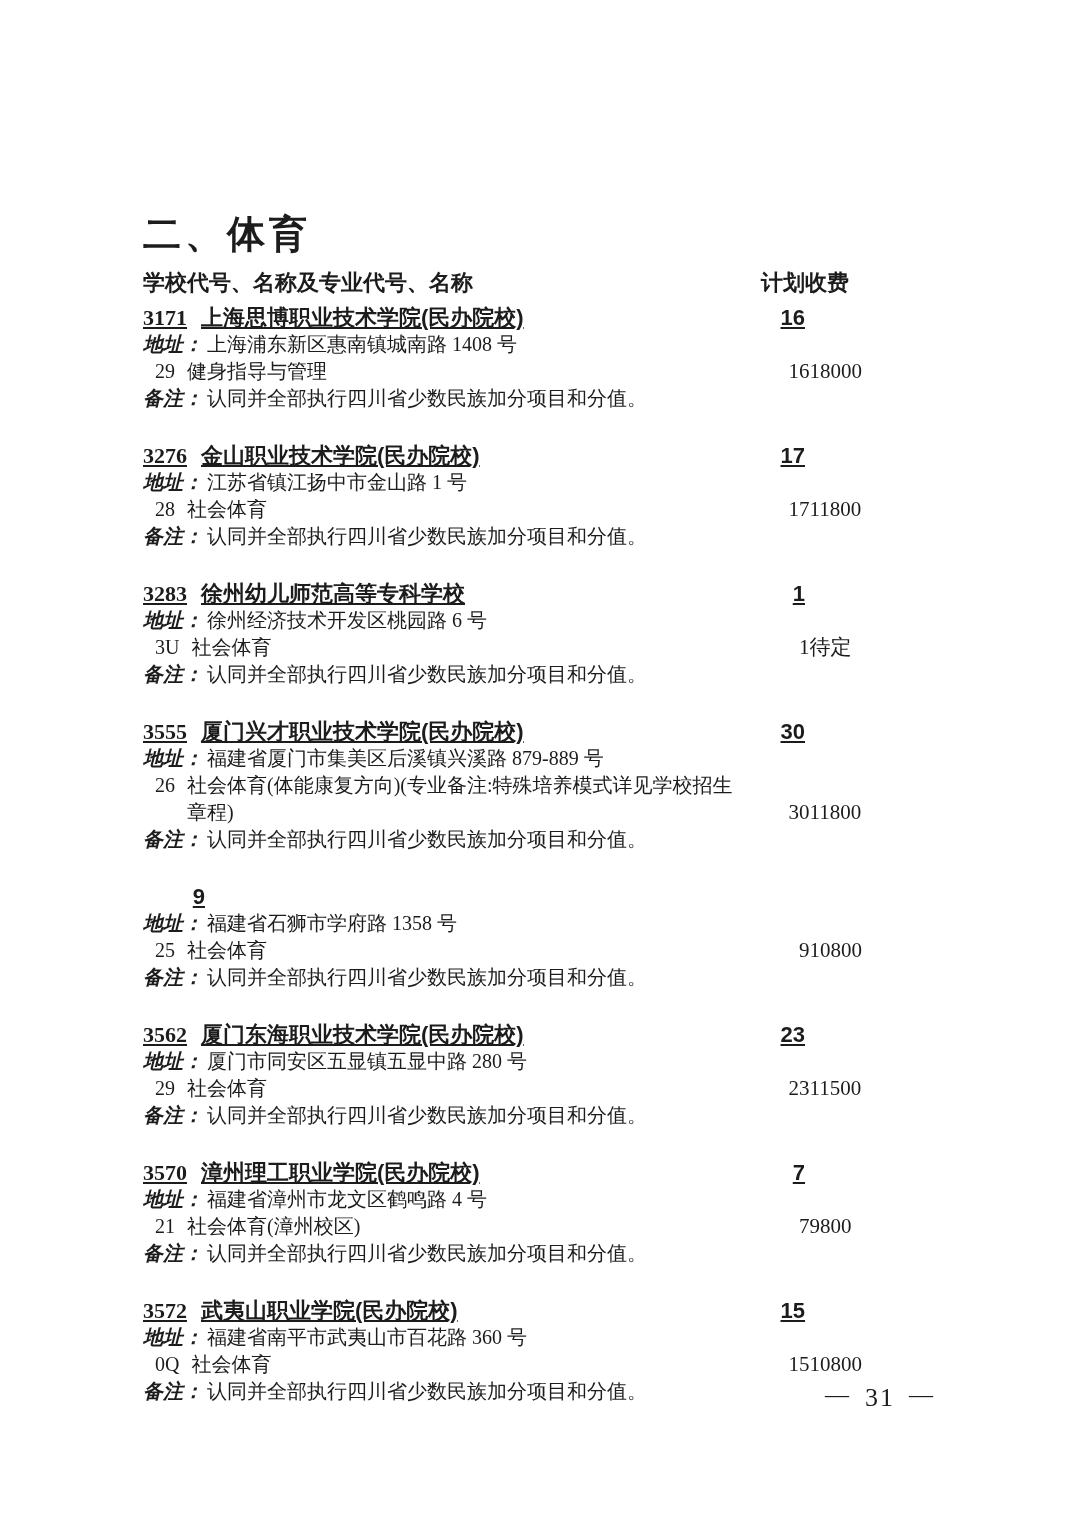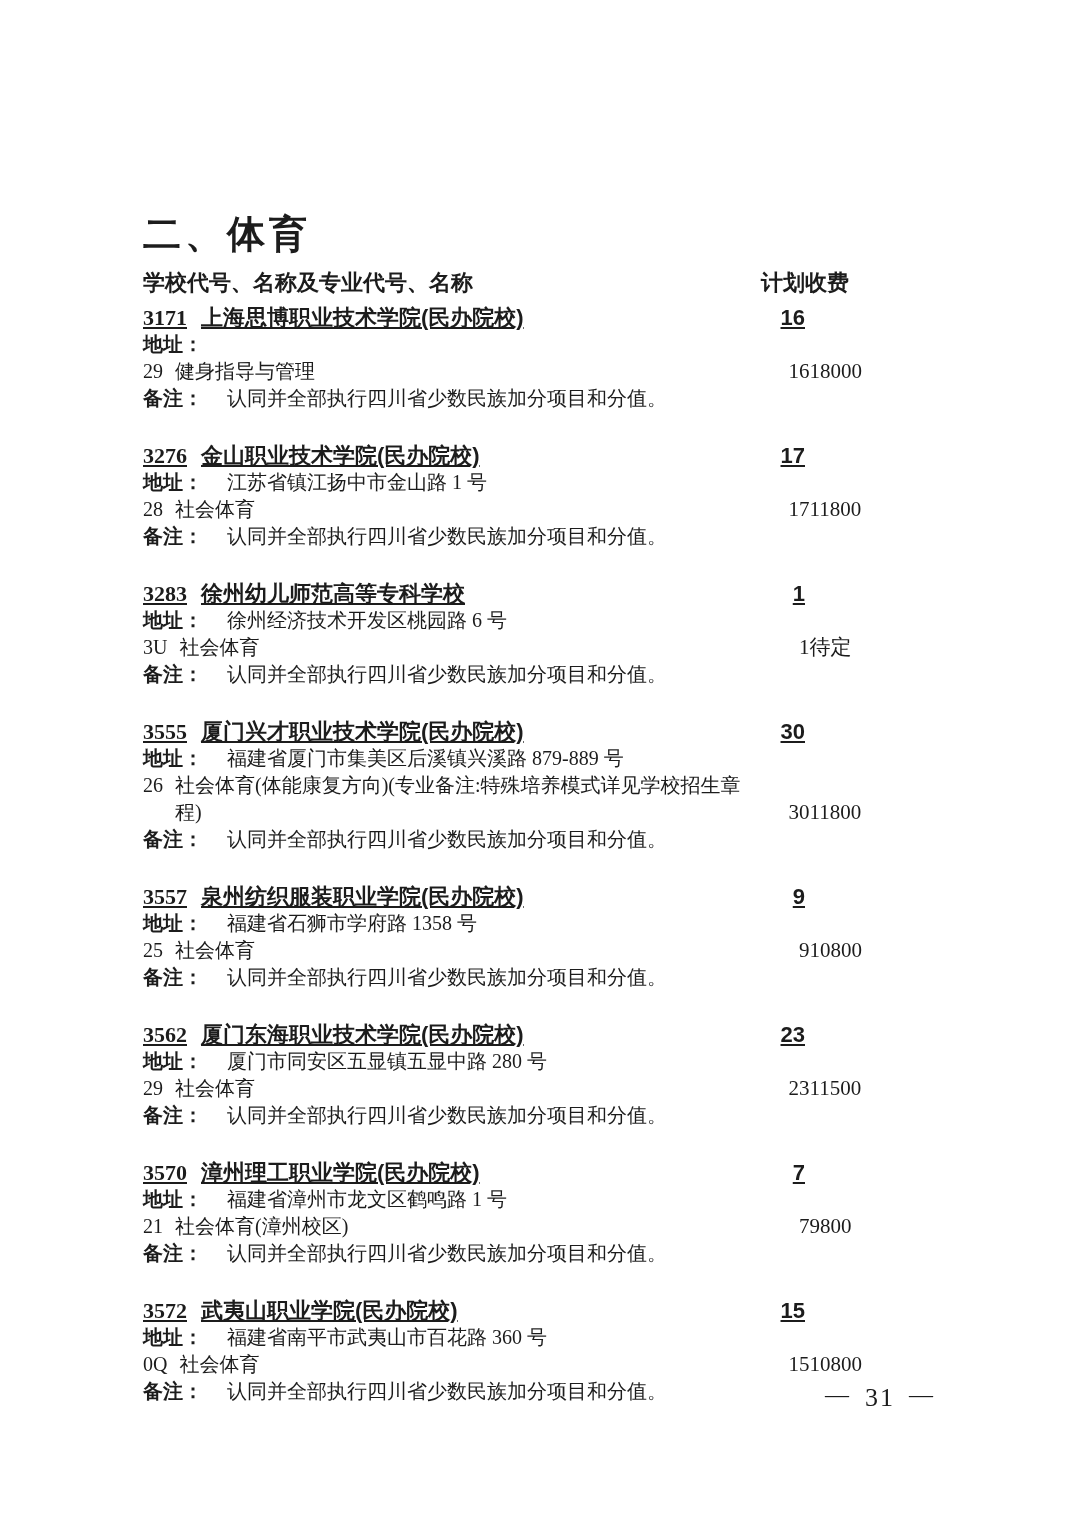--- a/index.html
+++ b/index.html
@@ -22,23 +22,23 @@
   .header-row { font-weight:bold; font-size:22px; margin-bottom:8px; }
   .flex1 { flex:1; }
   .plan-col { width:62px; text-align:right; }
   .fee-col  { width:80px; text-align:left; }
   .serif { font-family:"Liberation Serif","DejaVu Serif",serif; }
   .kai   { font-family:"Liberation Serif","DejaVu Serif",serif; font-weight:normal; }
   .school { margin-bottom:30px; }
   .school-row { font-size:22px; font-weight:bold;text-decoration:underline; }
   .school-code { font-family:"Liberation Serif","DejaVu Serif",serif; margin-right:14px; font-weight:bold; }
   .addr-row, .note-row, .major-row { font-size:20px; }
-  .label { font-weight:bold; margin-right:24px; white-space:nowrap; }
+  .label { font-weight:bold; margin-right:4px; white-space:nowrap;font-style:italic; }
   .major-main { display:flex; width:645px; }
-  .mcode { margin-left:0; margin-right:12px; white-space:nowrap; }
+  .mcode { margin-left:12px; margin-right:12px; white-space:nowrap; }
   .mname { flex:1; }
   .num { font-family:"Liberation Serif","DejaVu Serif",serif; font-size:21px; }
   .footer {
     position:absolute; top:1383px; right:145px;
     font-family:"Liberation Serif","DejaVu Serif",serif;
     font-size:26px; letter-spacing:2px;
   }
   .footer .dash { position:relative; top:-4px; font-size:24px; }
   .footer .num-page { margin:0 14px; }
 </style>
@@ -56,20 +56,21 @@
   </div>
 
   <section class="school">
     <div class="row school-row">
       <span class="flex1"><span class="school-code">3171</span><span>上海思博职业技术学院(民办院校)</span></span>
       <span class="plan-col">16</span>
       <span class="fee-col"></span>
     </div>
     <div class="row addr-row">
       <span class="label">地址：</span>
+      <span class="kai">上海浦东新区惠南镇城南路 1408 号</span>
     </div>
     <div class="row major-row">
       <span class="major-main">
         <span class="mcode serif">29</span>
         <span class="mname kai">健身指导与管理</span>
       </span>
       <span class="flex1"></span>
       <span class="plan-col num">16</span>
       <span class="fee-col num">18000</span>
     </div>
@@ -149,21 +150,20 @@
       <span class="fee-col num">11800</span>
     </div>
     <div class="row note-row">
       <span class="label">备注：</span>
       <span class="kai">认同并全部执行四川省少数民族加分项目和分值。</span>
     </div>
   </section>
 
   <section class="school">
     <div class="row school-row">
-      <span class="flex1"><span class="school-code">3557</span><span>泉州纺织服装职业学院(民办院校)</span></span>
       <span class="plan-col">9</span>
       <span class="fee-col"></span>
     </div>
     <div class="row addr-row">
       <span class="label">地址：</span>
       <span class="kai">福建省石狮市学府路 1358 号</span>
     </div>
     <div class="row major-row">
       <span class="major-main">
         <span class="mcode serif">25</span>
@@ -205,21 +205,21 @@
   </section>
 
   <section class="school">
     <div class="row school-row">
       <span class="flex1"><span class="school-code">3570</span><span>漳州理工职业学院(民办院校)</span></span>
       <span class="plan-col">7</span>
       <span class="fee-col"></span>
     </div>
     <div class="row addr-row">
       <span class="label">地址：</span>
-      <span class="kai">福建省漳州市龙文区鹤鸣路 1 号</span>
+      <span class="kai">福建省漳州市龙文区鹤鸣路 4 号</span>
     </div>
     <div class="row major-row">
       <span class="major-main">
         <span class="mcode serif">21</span>
         <span class="mname kai">社会体育(漳州校区)</span>
       </span>
       <span class="flex1"></span>
       <span class="plan-col num">7</span>
       <span class="fee-col num">9800</span>
     </div>

